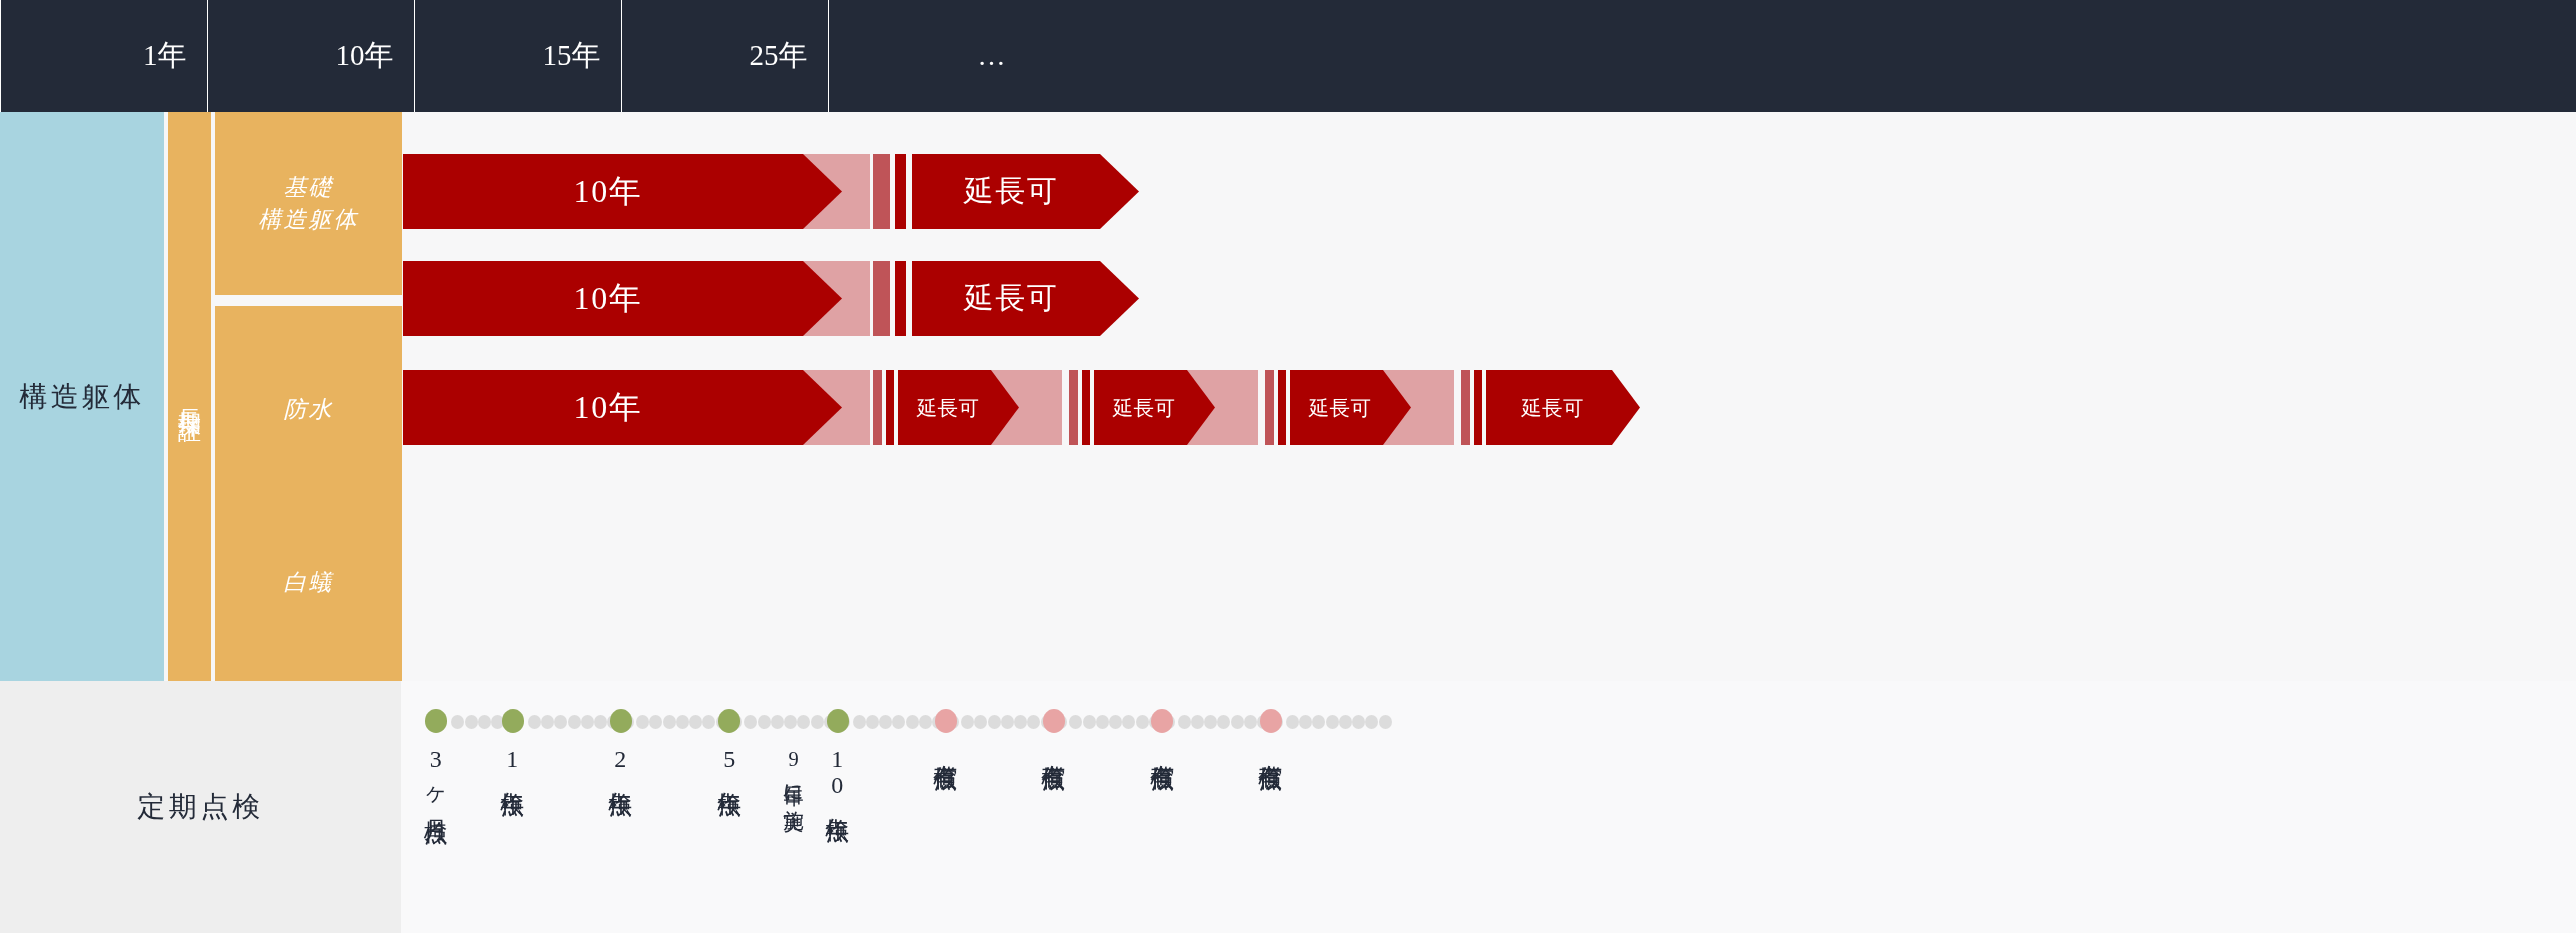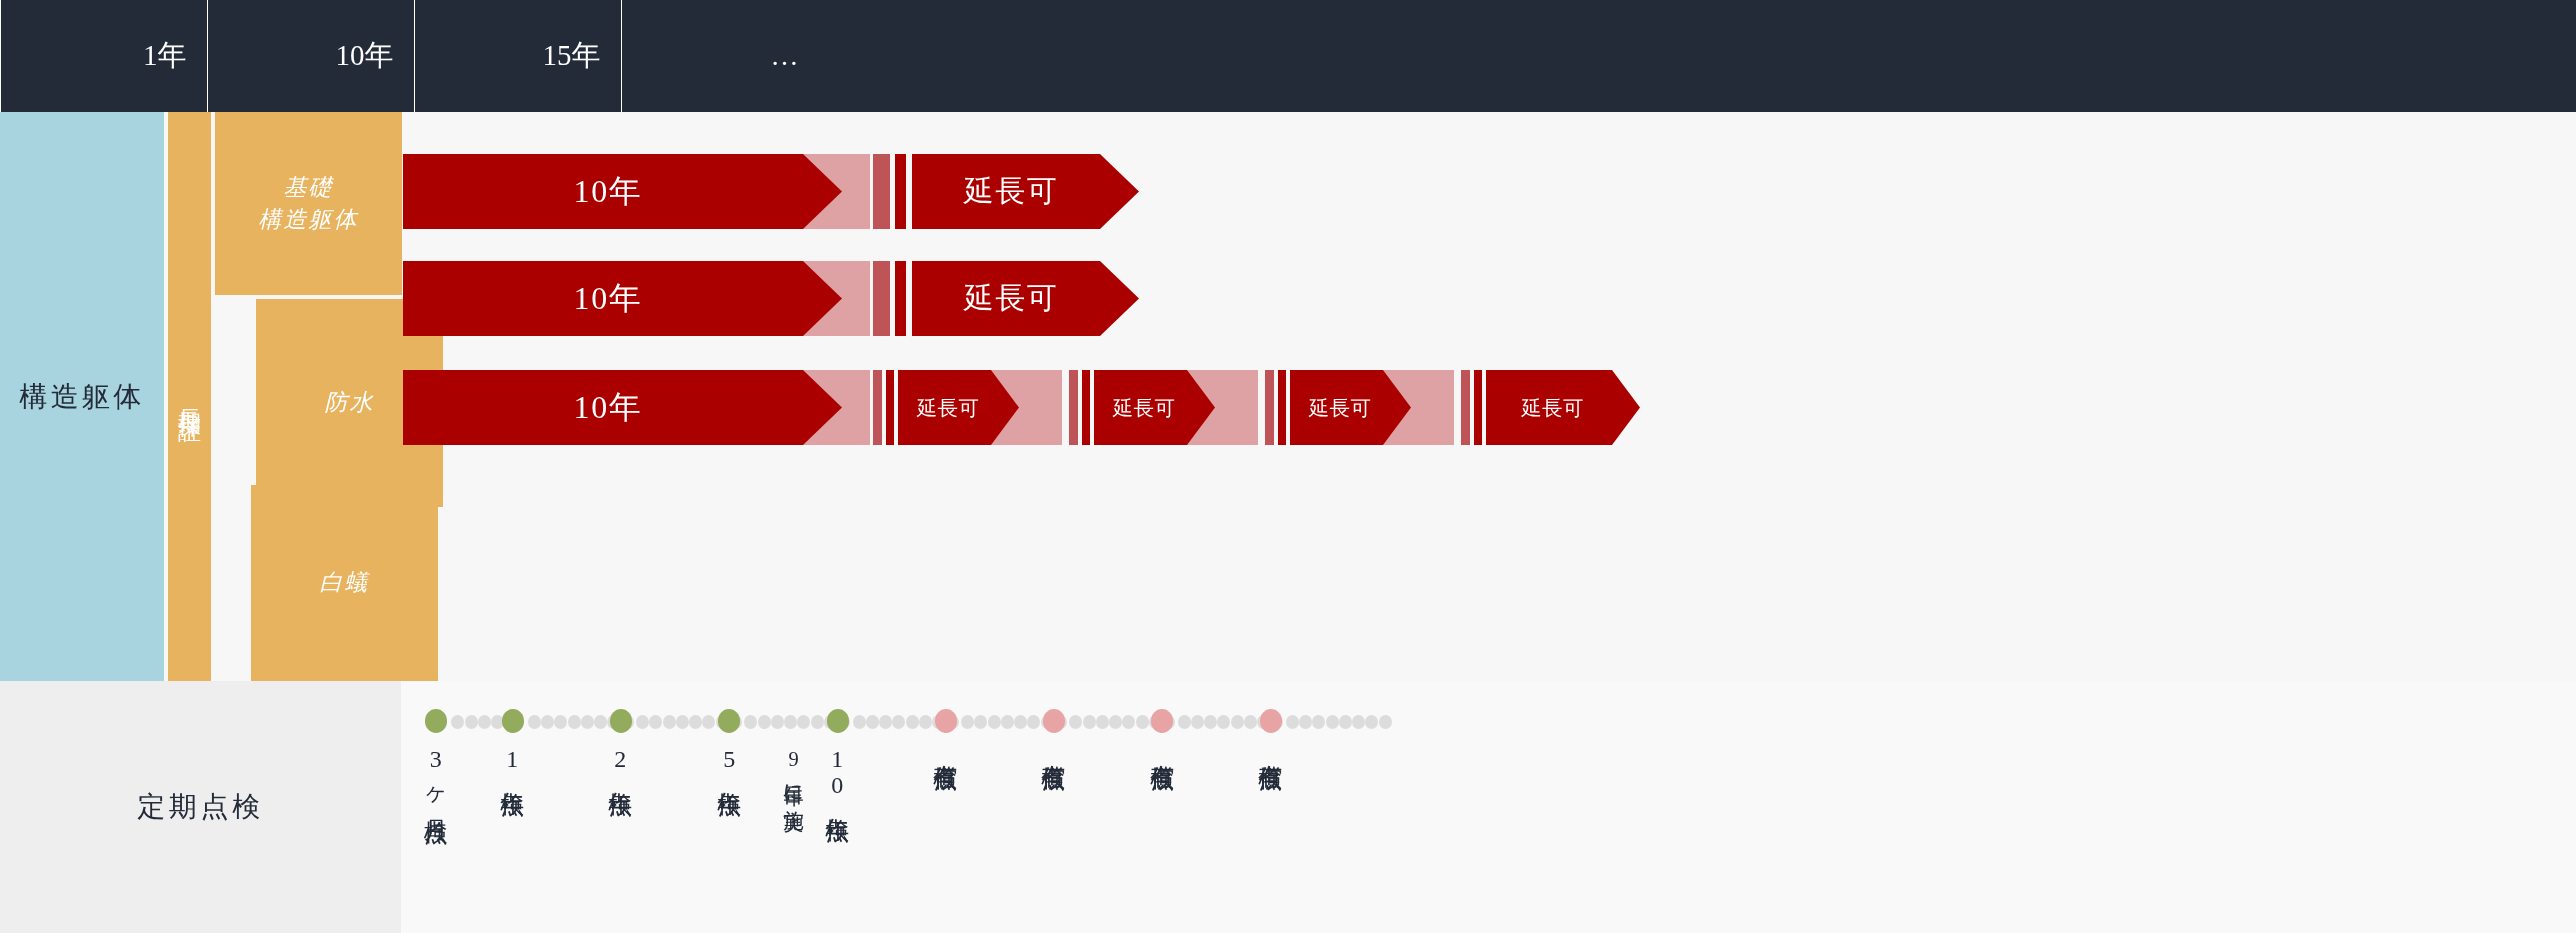--- a/index.html
+++ b/index.html
@@ -135,38 +135,41 @@
     <div class="header-years" id="header-years">
         <div class="hy-cell" style="width: 207px;">
           <span>1年</span>
         </div>
         <div class="hy-cell" style="width: 207px;">
           <span>10年</span>
         </div>
         <div class="hy-cell" style="width: 207px;">
           <span>15年</span>
         </div>
+        <div class="hy-cell" style="width: 207px;">
+          <span>25年</span>
+        </div>
         <div class="hy-cell ellipsis" style="width: 207px;">
           <span>…</span>
         </div>
       </div>
   </div>
 
   <div class="warranty-block">
     <div class="lbl-hoshou">構造躯体</div>
     <div class="lbl-chouki">長期保証</div>
     <div class="row-labels" id="row-labels">
         <div class="row-label" style="top: 0px; height: 183px;">
           <span style="white-space: pre-line;">基礎
 構造躯体</span>
         </div>
-        <div class="row-label" style="top: 187px; height: 208px; margin-left: 41px;">
+        <div class="row-label" style="top: 194px; height: 208px;">
           <span style="white-space: pre-line;">防水</span>
         </div>
-        <div class="row-label" style="top: 373px; height: 196px; margin-left: 36px;">
+        <div class="row-label" style="top: 373px; height: 196px;">
           <span style="white-space: pre-line;">白蟻</span>
         </div>
       </div>
     <div class="bars-area" id="bars-area">
         <div class="bar-row" style="top: 42px;">
           <div class="seg" style="left: 0px; width: 467px; background: rgb(223, 162, 164);"></div>
           <div class="seg seg-arrow big" style="left: 0px; width: 439px; background: rgb(171, 0, 0); clip-path: polygon(0px 0px, calc(100% - 39px) 0px, 100% 50%, calc(100% - 39px) 100%, 0px 100%);">
             <span style="margin-right: 29px;">10年</span>
           </div>
           <div class="seg" style="left: 470px; width: 17px; background: rgb(191, 84, 88);"></div>

